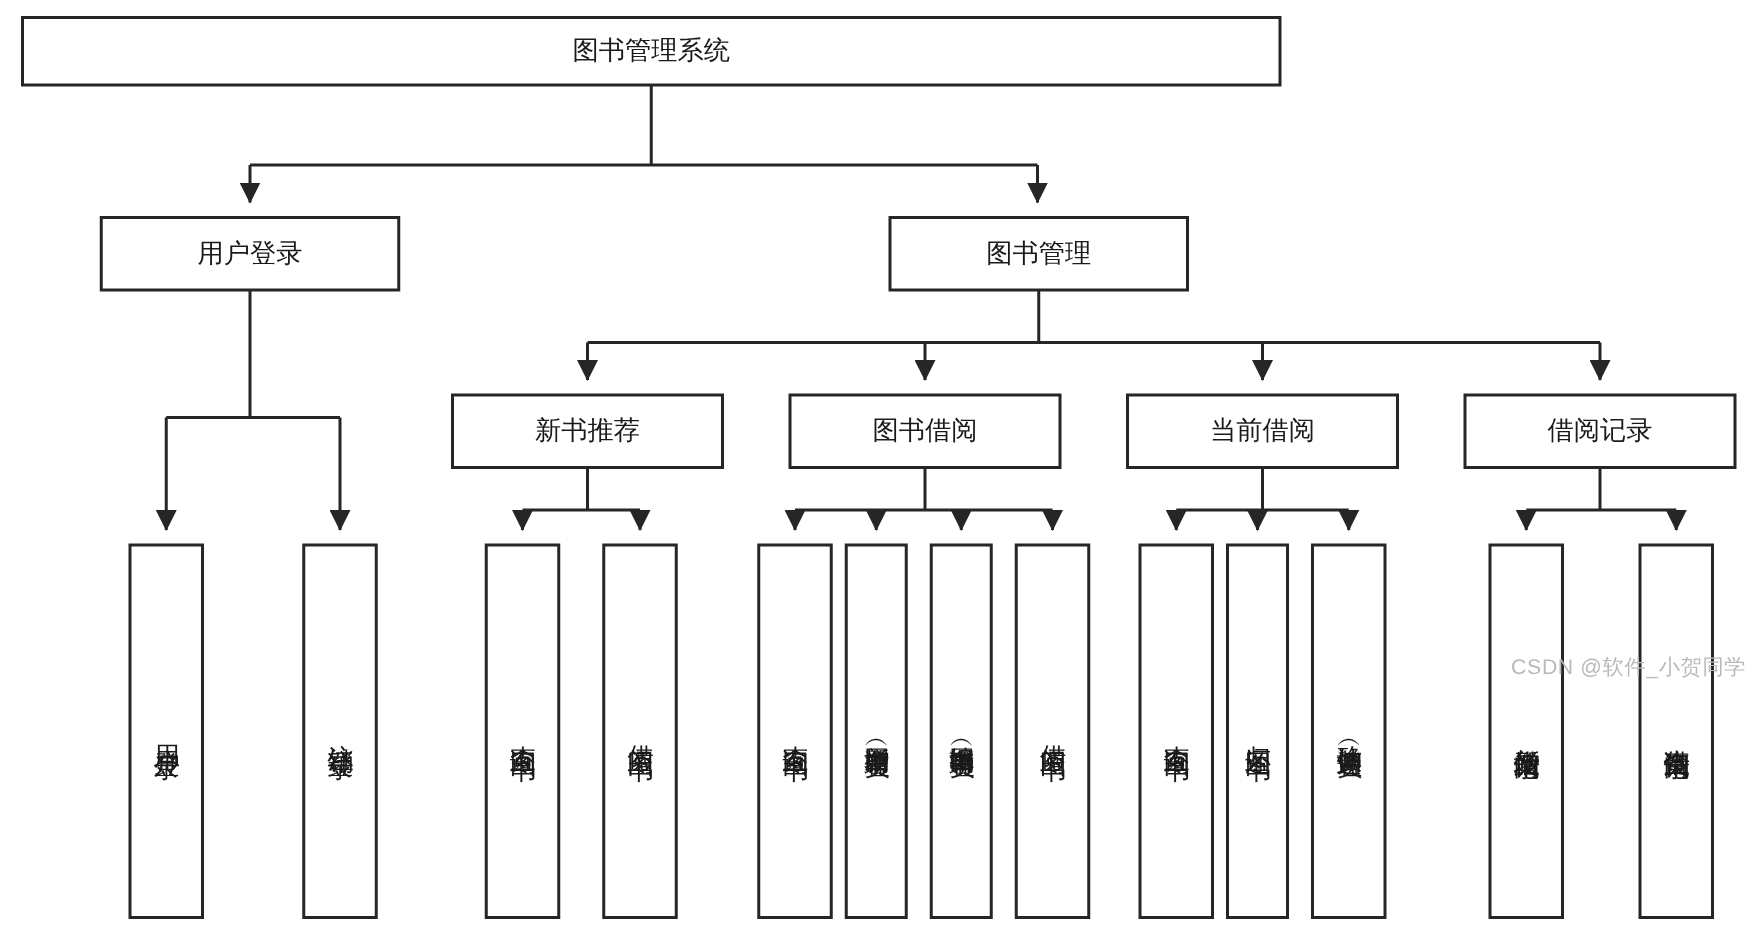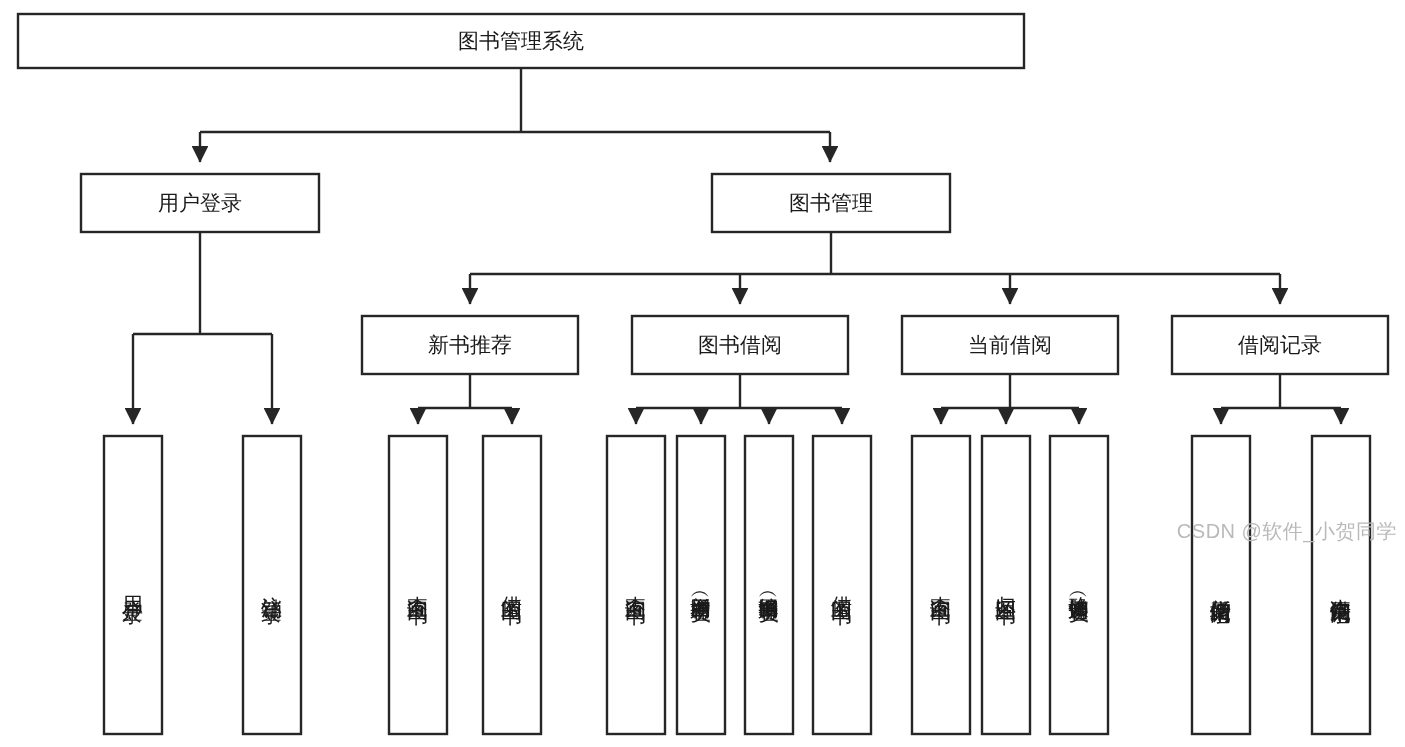--- a/index.html
+++ b/index.html
@@ -59,21 +59,21 @@
     align-items: center;
     justify-content: center;
     white-space: nowrap;
     pointer-events: none;
   }
   .watermark {
     position: absolute;
     right: 8px;
     bottom: 4px;
     font-family: "Liberation Sans", "DejaVu Sans", sans-serif;
-    font-size: 20px;
+    font-size: 17px;
     color: #b9b9b9;
     letter-spacing: 0.5px;
     white-space: nowrap;
   }
 </style>
 </head>
 <body>
 
 <div id="diagram-root">
 

